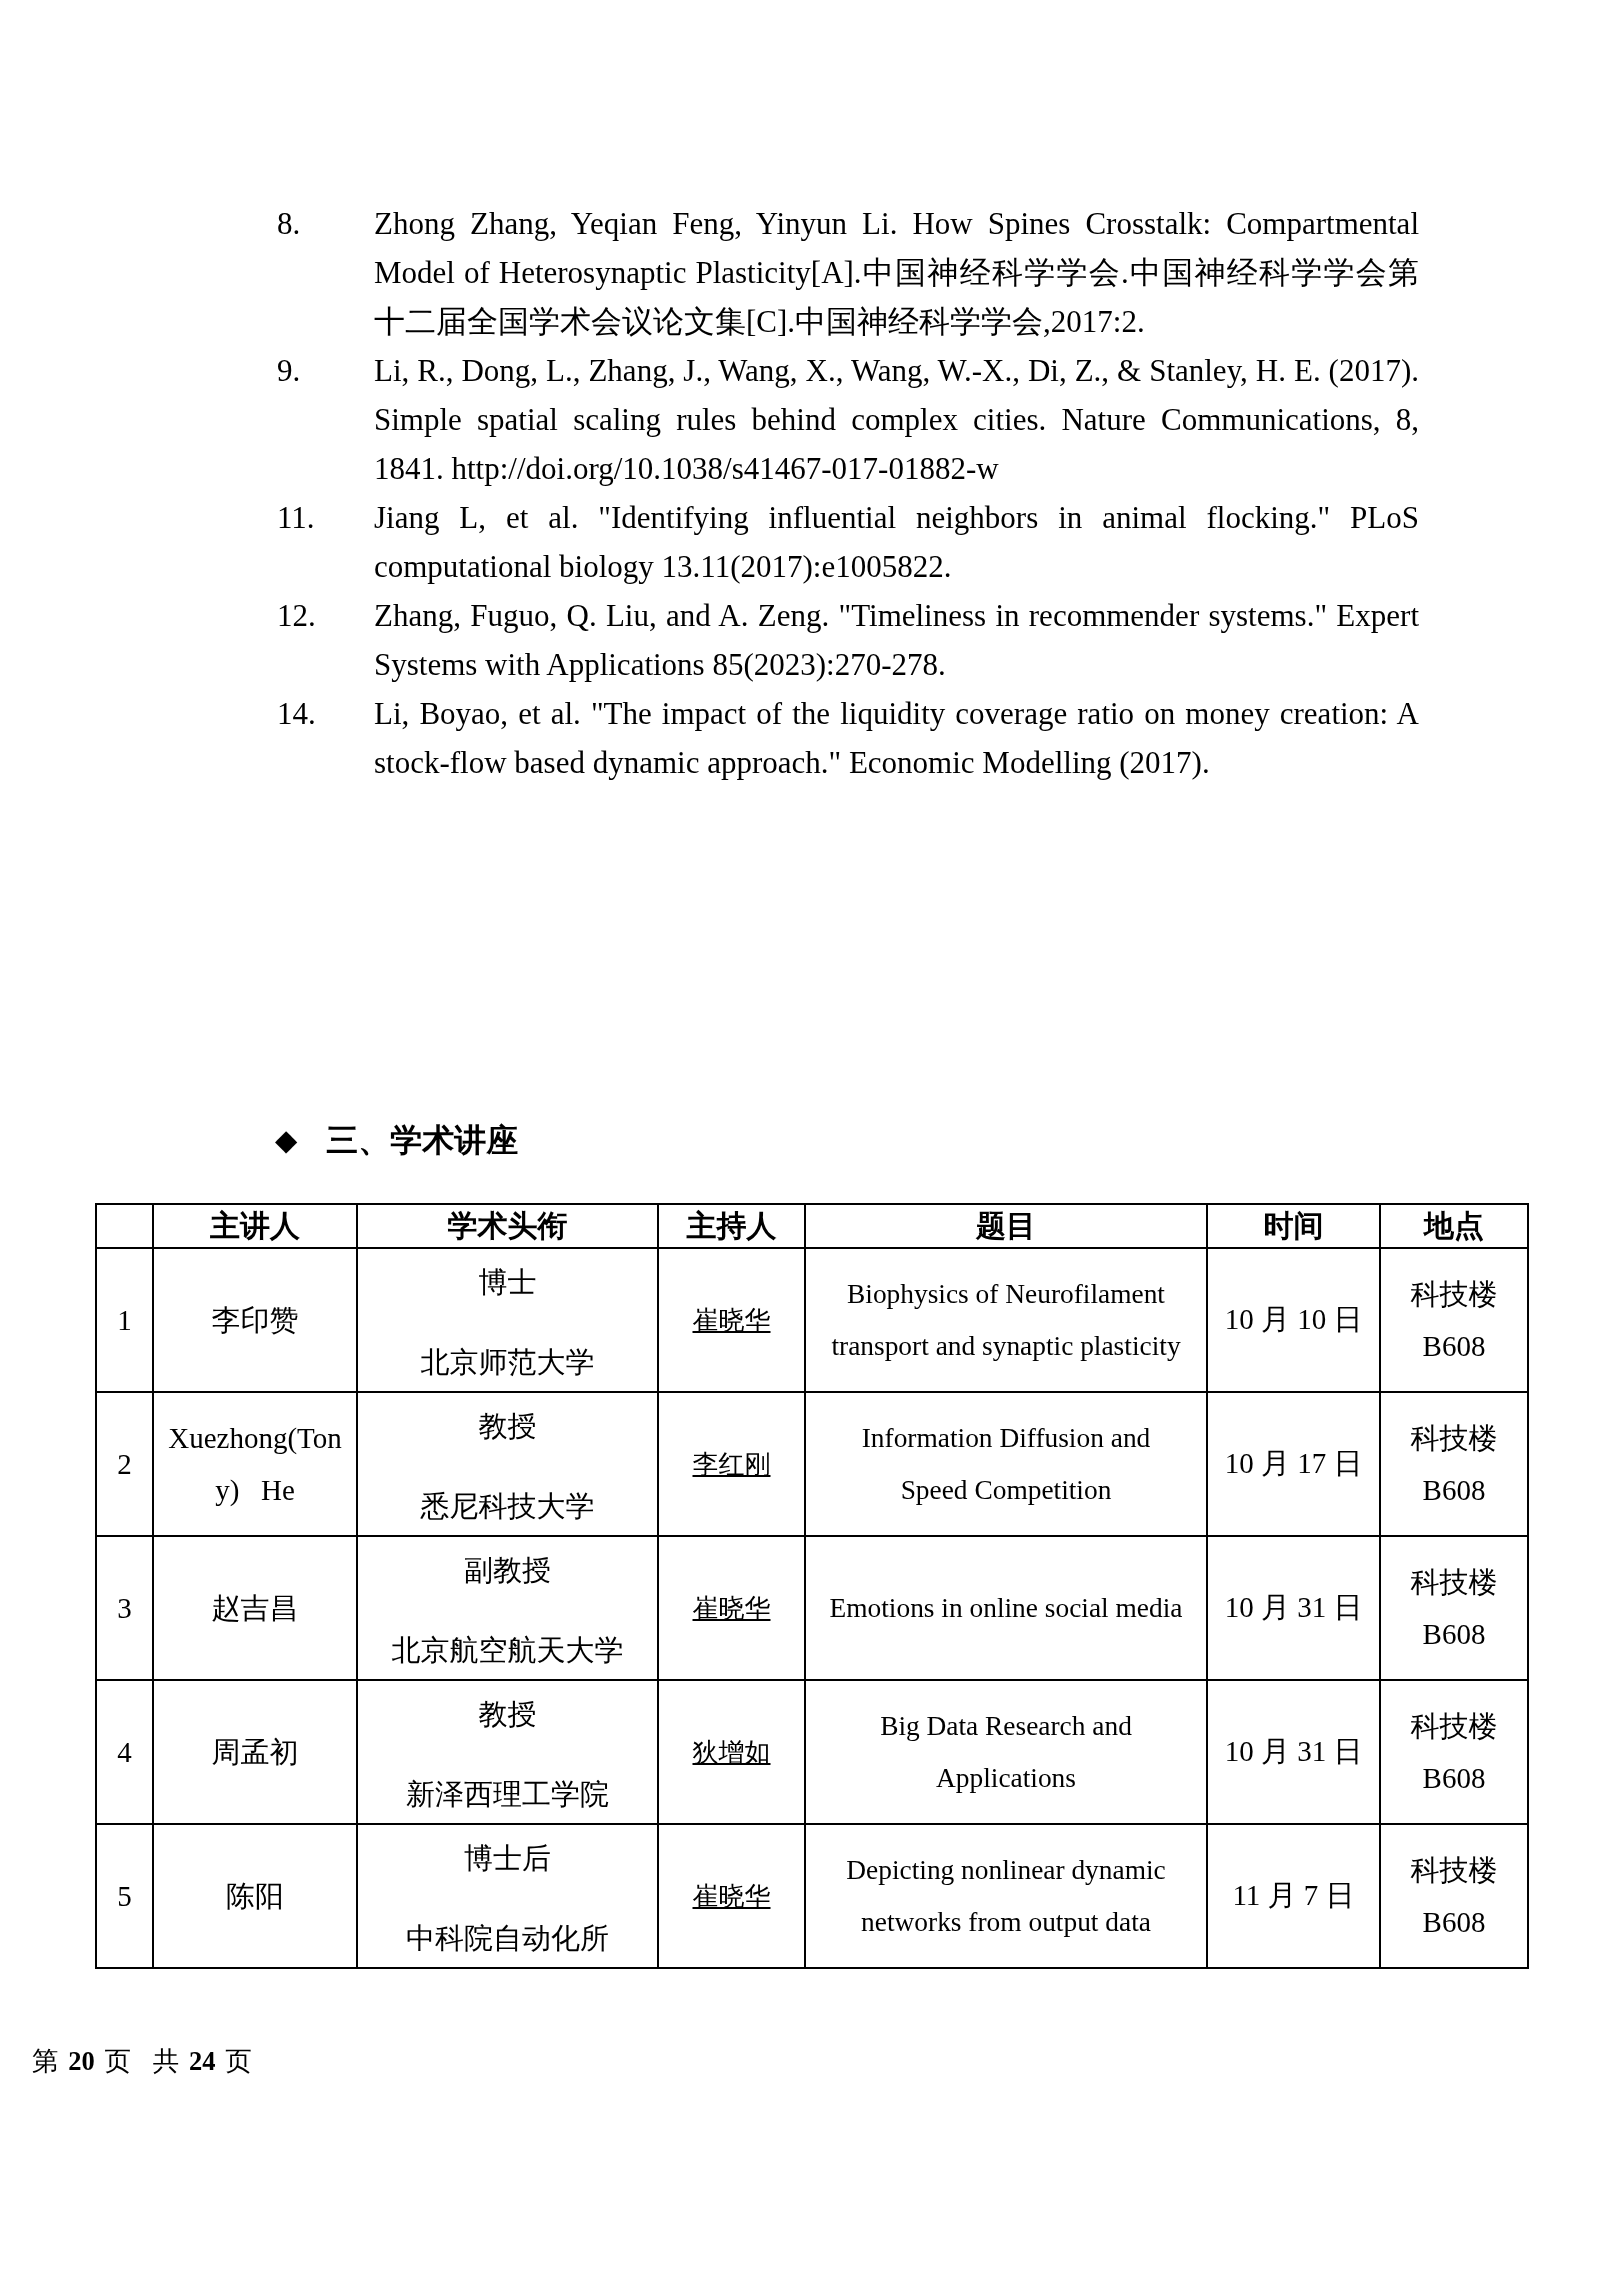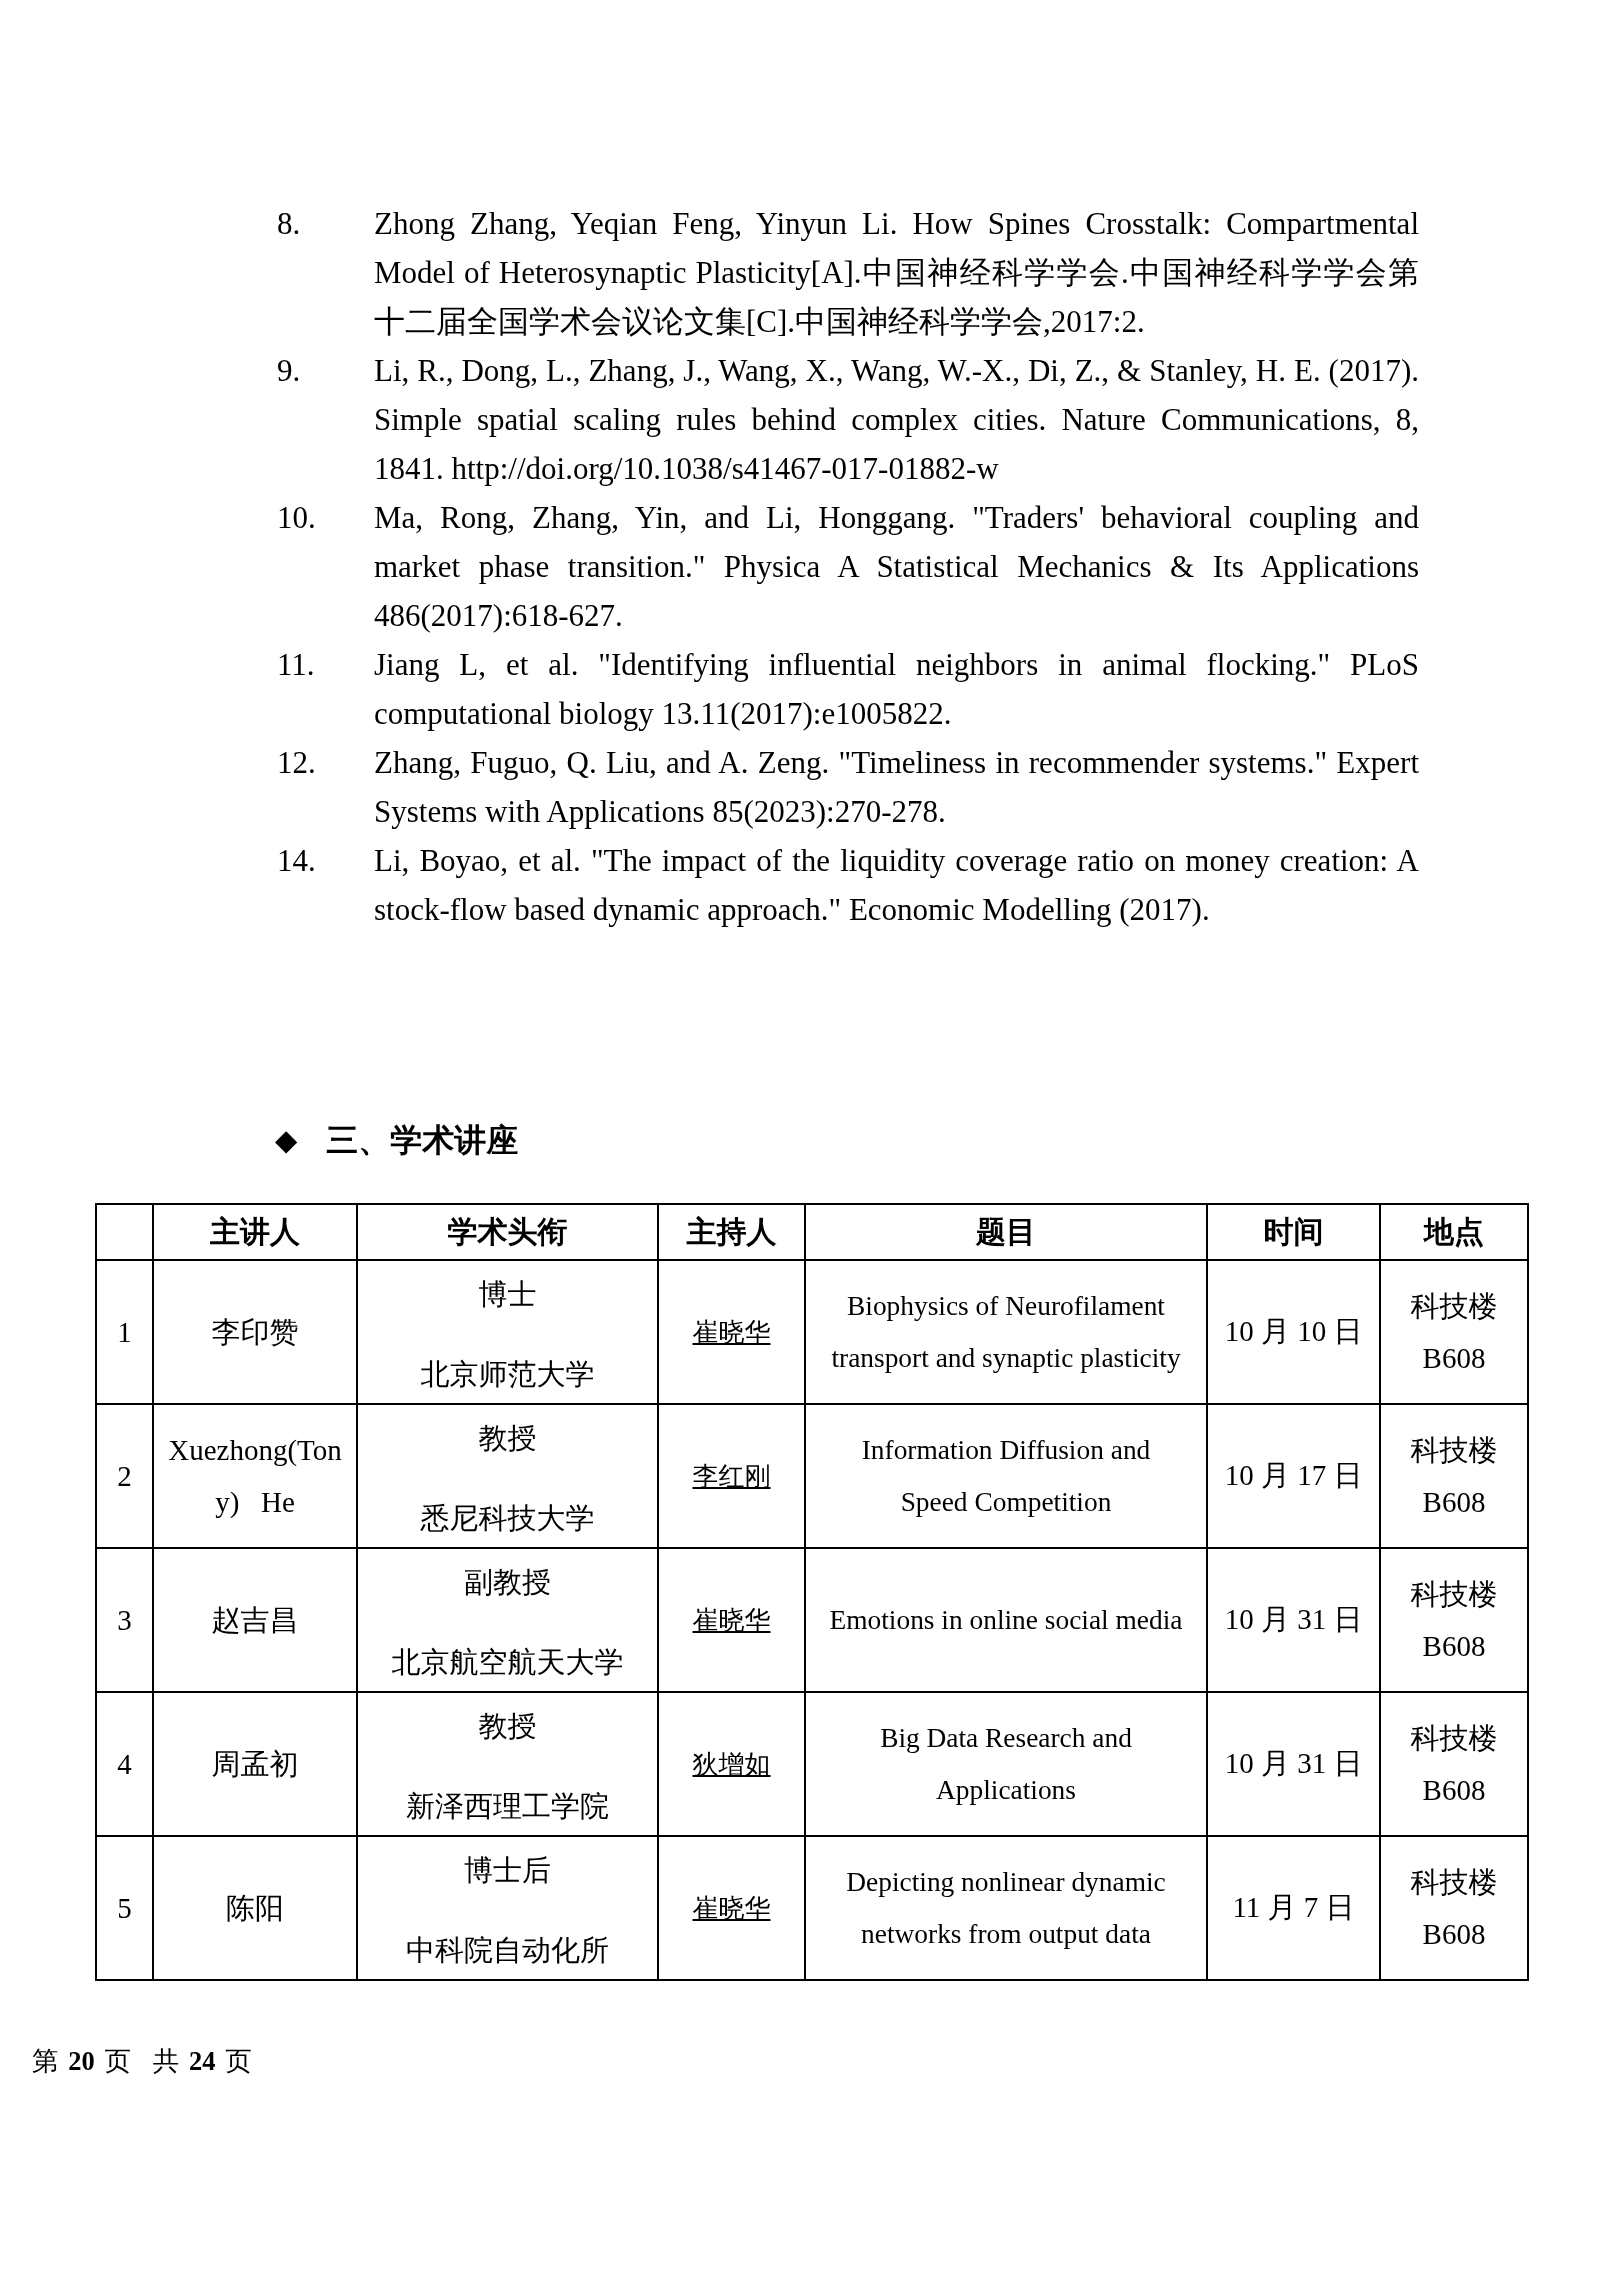--- a/index.html
+++ b/index.html
@@ -30,21 +30,21 @@
   
   table.lecture {
     position:absolute; top:1203px; left:95px;
     width:1432px; border-collapse:collapse; table-layout:fixed;
     border:2.9px solid #000;
   }
   table.lecture th, table.lecture td {
     border:2px solid #000; text-align:center; vertical-align:middle;
     padding:0 3.9px; overflow:hidden;
   }
-  table.lecture thead tr { height:56px; }
+  table.lecture thead tr { height:44px; }
   table.lecture tbody tr { height:144px; }
   th { font-size:30px; font-weight:bold; }
   td.c-index   { font-size:29px; }
   td.c-speaker { font-size:29px; white-space:pre-wrap; line-height:52px; }
   td.c-title   { padding:0; }
   .twolines {
     height:138px; box-sizing:border-box;
     display:flex; flex-direction:column; justify-content:space-between; align-items:center;
     padding:11.8px 2px 5.9px; font-size:29px;
   }
@@ -69,24 +69,20 @@
 <div class="page">
 
   <div class="refs">
     <div class="ref">
       <span class="ref-num">8.</span>
       <span class="ref-text">Zhong Zhang, Yeqian Feng, Yinyun Li. How Spines Crosstalk: Compartmental Model of Heterosynaptic Plasticity[A].中国神经科学学会.中国神经科学学会第十二届全国学术会议论文集[C].中国神经科学学会,2017:2.</span>
     </div>
     <div class="ref">
       <span class="ref-num">9.</span>
       <span class="ref-text">Li, R., Dong, L., Zhang, J., Wang, X., Wang, W.-X., Di, Z., &amp; Stanley, H. E. (2017). Simple spatial scaling rules behind complex cities. Nature Communications, 8, 1841. http://doi.org/10.1038/s41467-017-01882-w</span>
-    </div>
-    <div class="ref">
-      <span class="ref-num">10.</span>
-      <span class="ref-text">Ma, Rong, Zhang, Yin, and Li, Honggang. "Traders' behavioral coupling and market phase transition." Physica A Statistical Mechanics &amp; Its Applications 486(2017):618-627.</span>
     </div>
     <div class="ref">
       <span class="ref-num">11.</span>
       <span class="ref-text">Jiang L, et al. "Identifying influential neighbors in animal flocking." PLoS computational biology 13.11(2017):e1005822.</span>
     </div>
     <div class="ref">
       <span class="ref-num">12.</span>
       <span class="ref-text">Zhang, Fuguo, Q. Liu, and A. Zeng. "Timeliness in recommender systems." Expert Systems with Applications 85(2023):270-278.</span>
     </div>
     <div class="ref">

